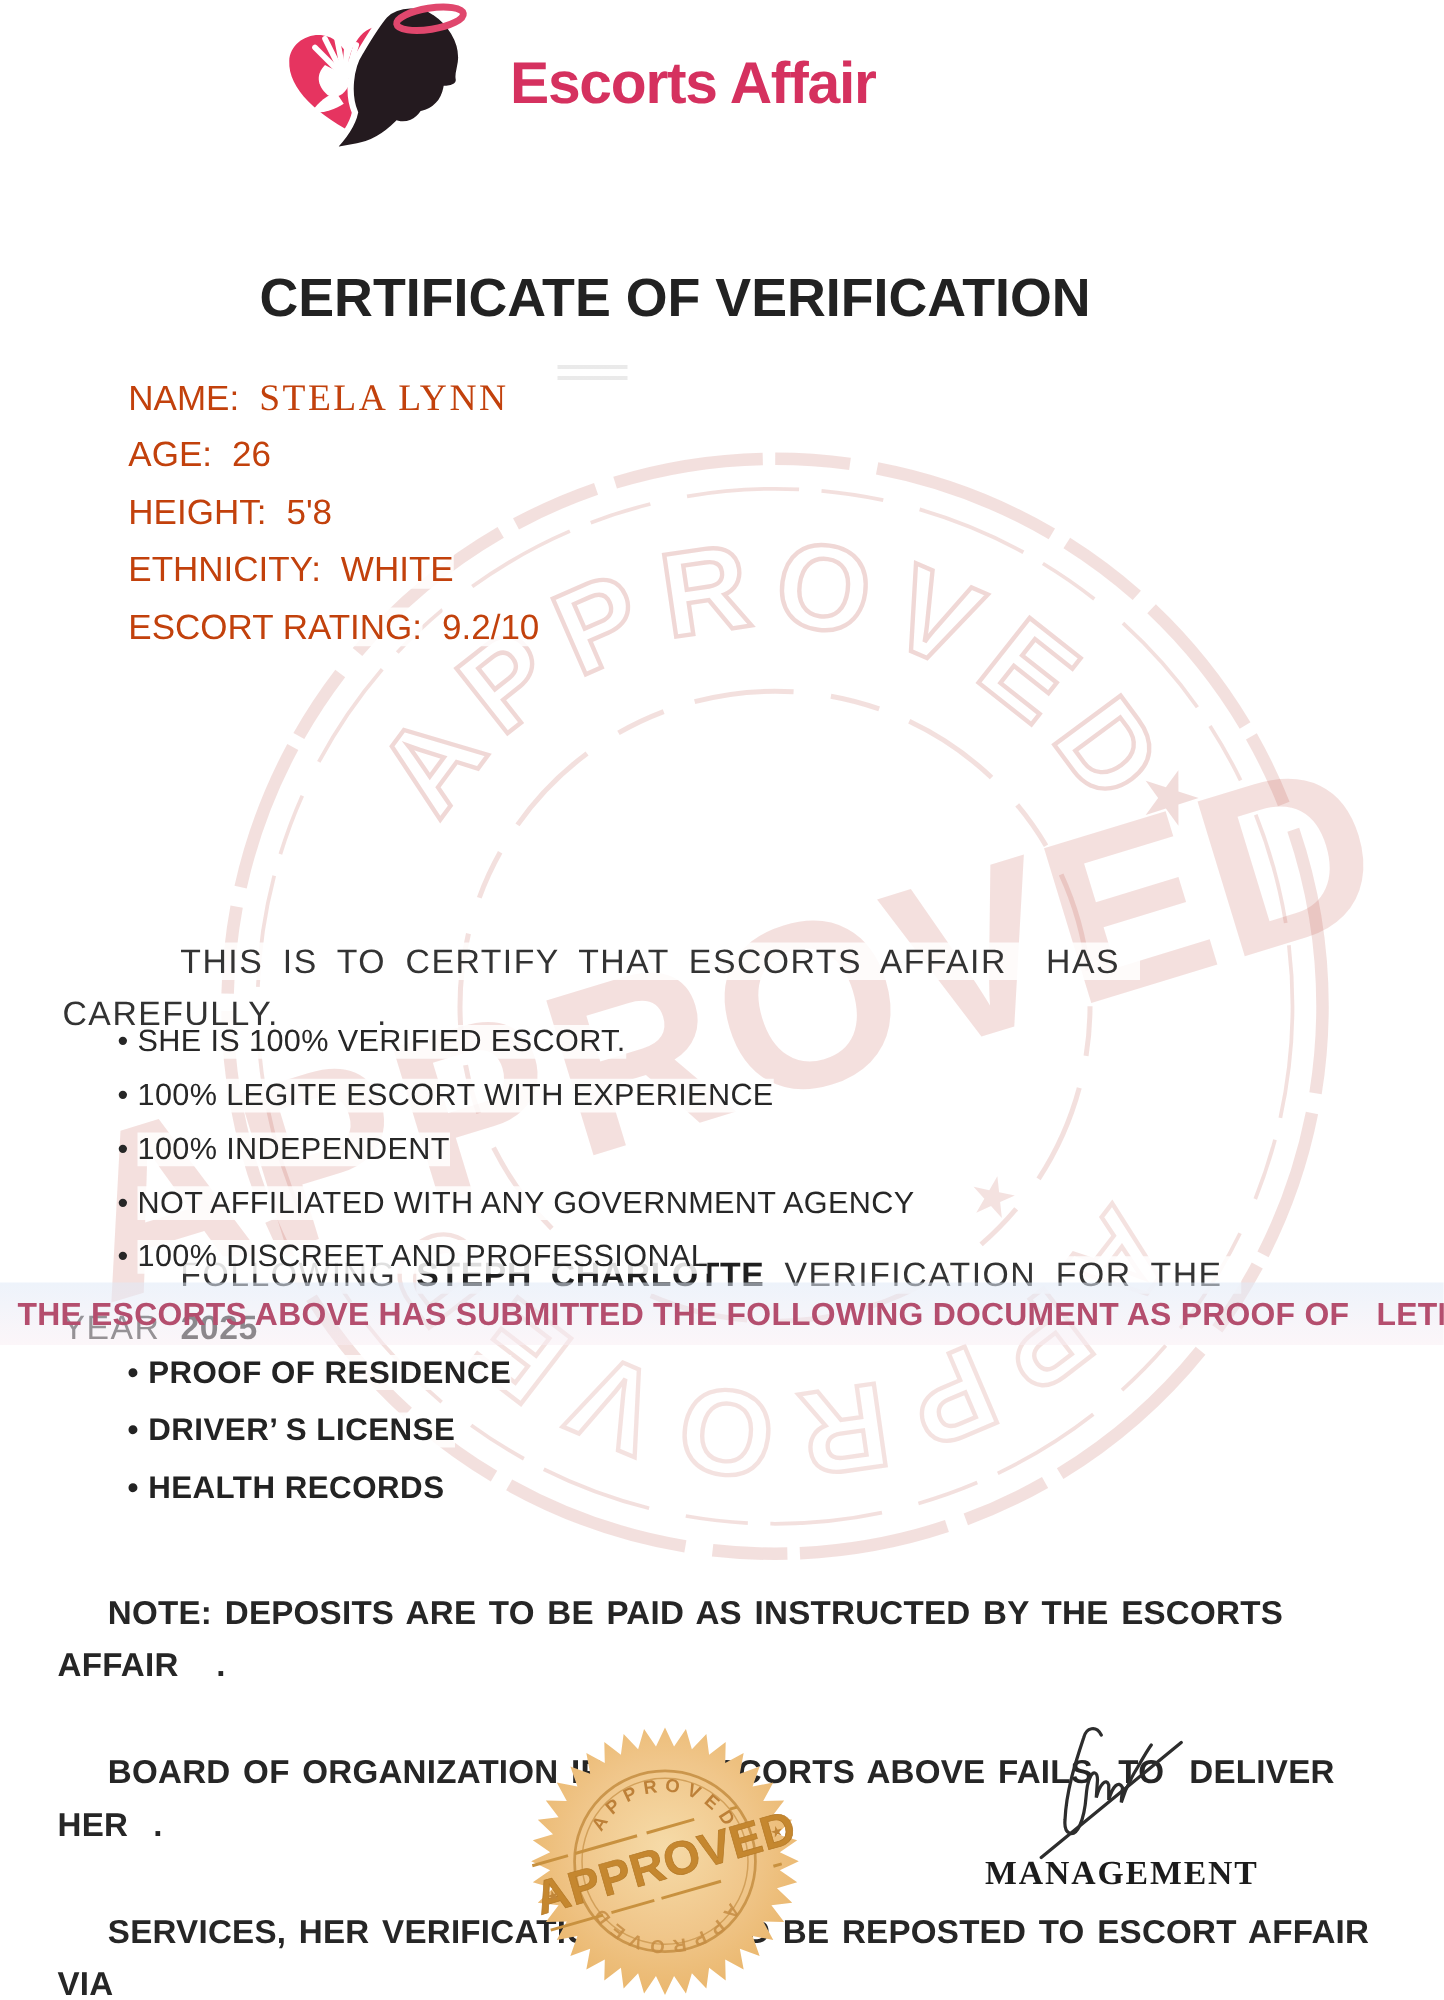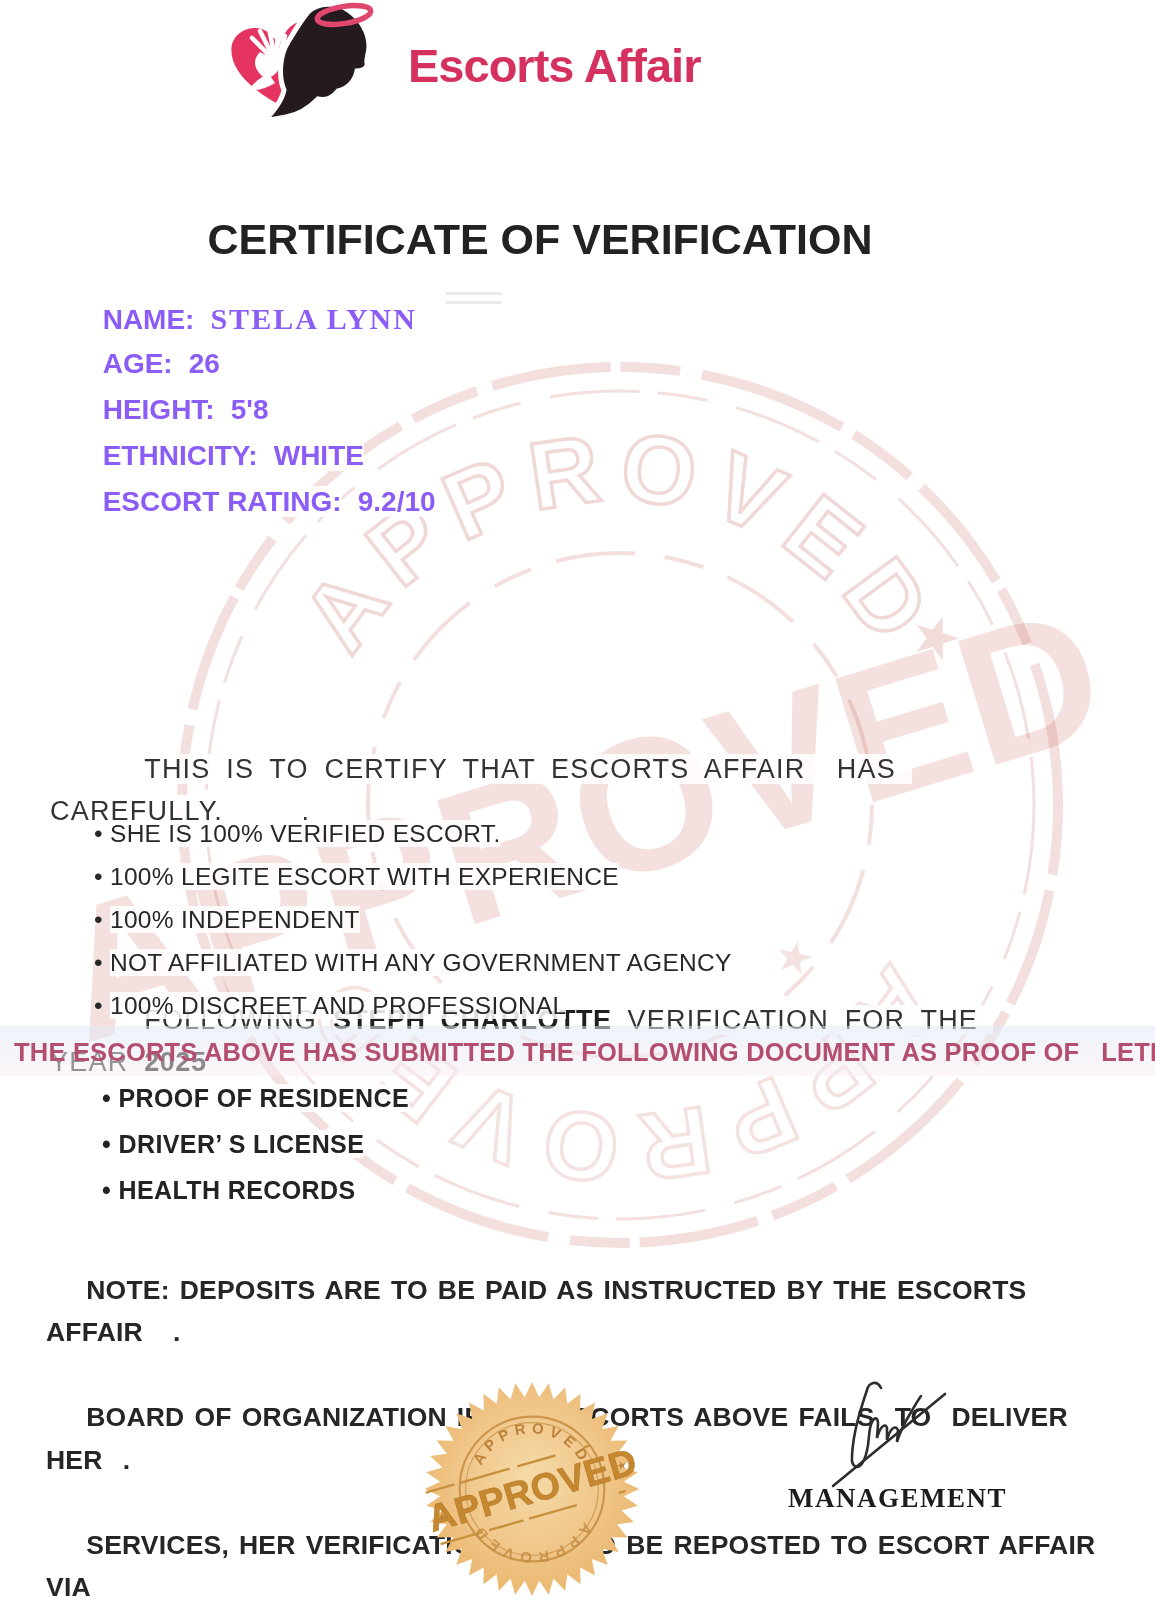--- a/index.html
+++ b/index.html
@@ -15,21 +15,21 @@
   .brand{position:absolute;left:408px;top:38px;font-size:47px;font-weight:bold;
          color:#d5315f;letter-spacing:-1px;white-space:pre}
 
   
   .title{position:absolute;left:0;top:186px;width:1080px;text-align:center;
          font-size:43px;font-weight:bold;color:#222;letter-spacing:0;white-space:pre}
 
   
   .fields{position:absolute;left:76px;top:284px}
   .frow{height:46px;white-space:pre}
-  .flabel,.fvalue{font-size:28px;font-weight:bold;color:#8b5cf6;
+  .flabel,.fvalue{font-size:28px;font-weight:normal;color:#c2410c;
                   background:rgba(255,255,255,.85)}
   .fvalue{margin-left:16px}
   .fvalue.serif{font-family:"Liberation Serif","DejaVu Serif",serif;
                 font-size:30px;letter-spacing:2px}
 
   
   .certify{position:absolute;left:50px;top:644px;width:1010px;font-size:27px;
            color:#333;letter-spacing:1.2px;word-spacing:7px;white-space:pre-wrap}
   .cline{line-height:42px;margin-bottom:21px}
   .cline span{background:rgba(255,255,255,.85)}

